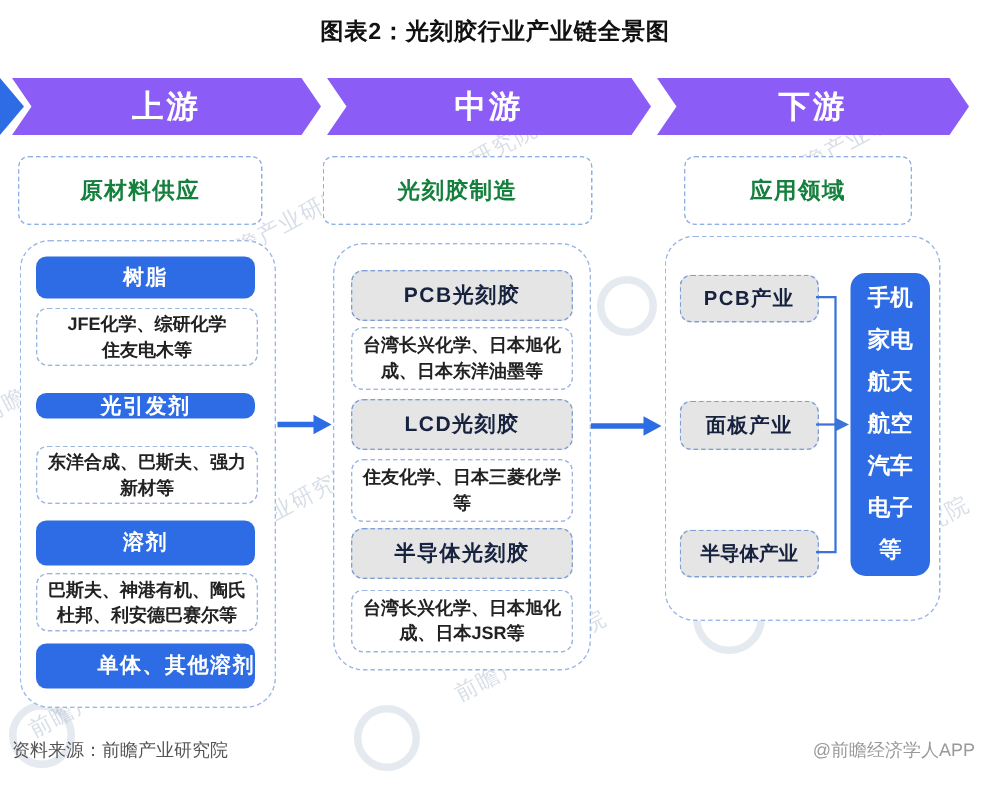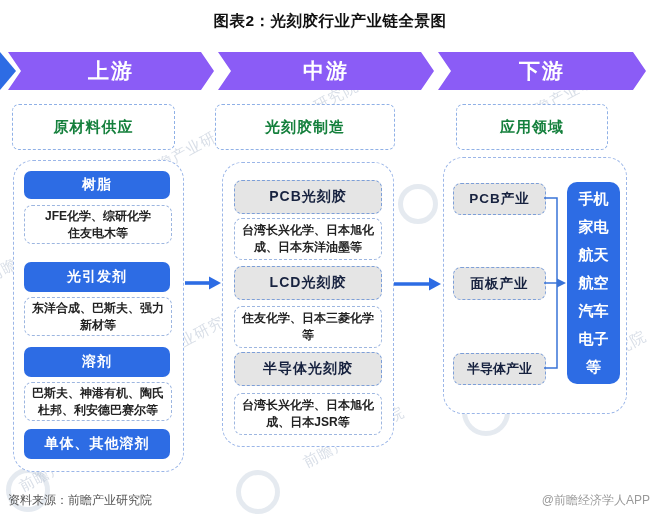--- a/index.html
+++ b/index.html
@@ -103,37 +103,37 @@
   <div class="abs container-dash" style="left:13px;top:160px;width:169px;height:310px;"></div>
 
   <div class="abs blue-box" style="left:24px;top:171px;width:146px;height:28px;">
     <span>树脂</span>
   </div>
   <div class="abs white-dash-box" style="left:24px;top:205px;width:146px;height:37px;">
     <div>JFE化学、综研化学</div>
     <div>住友电木等</div>
   </div>
 
-  <div class="abs blue-box" style="left:24px;top:262px;width:146px;height:30px;">
+  <div class="abs blue-box" style="left:24px;top:262px;width:146px;height:17px;">
     <span>光引发剂</span>
   </div>
   <div class="abs white-dash-box" style="left:24px;top:297px;width:146px;height:37px;">
     <div>东洋合成、巴斯夫、强力</div>
     <div>新材等</div>
   </div>
 
   <div class="abs blue-box" style="left:24px;top:347px;width:146px;height:30px;">
     <span>溶剂</span>
   </div>
   <div class="abs white-dash-box" style="left:24px;top:382px;width:146px;height:37px;">
     <div>巴斯夫、神港有机、陶氏</div>
     <div>杜邦、利安德巴赛尔等</div>
   </div>
 
-  <div class="abs blue-box" style="left:24px;top:429px;width:146px;height:30px;">
+  <div class="abs blue-box" style="left:24px;top:429px;width:146px;height:30px;justify-content:flex-end;">
     <span>单体、其他溶剂</span>
   </div>
 
   <div class="abs dash-title-box" style="left:215px;top:104px;width:178px;height:44px;">
     <span>光刻胶制造</span>
   </div>
   <div class="abs container-dash" style="left:222px;top:162px;width:170px;height:283px;"></div>
 
   <div class="abs lightblue-box" style="left:234px;top:180px;width:146px;height:32px;">
     <span>PCB光刻胶</span>

